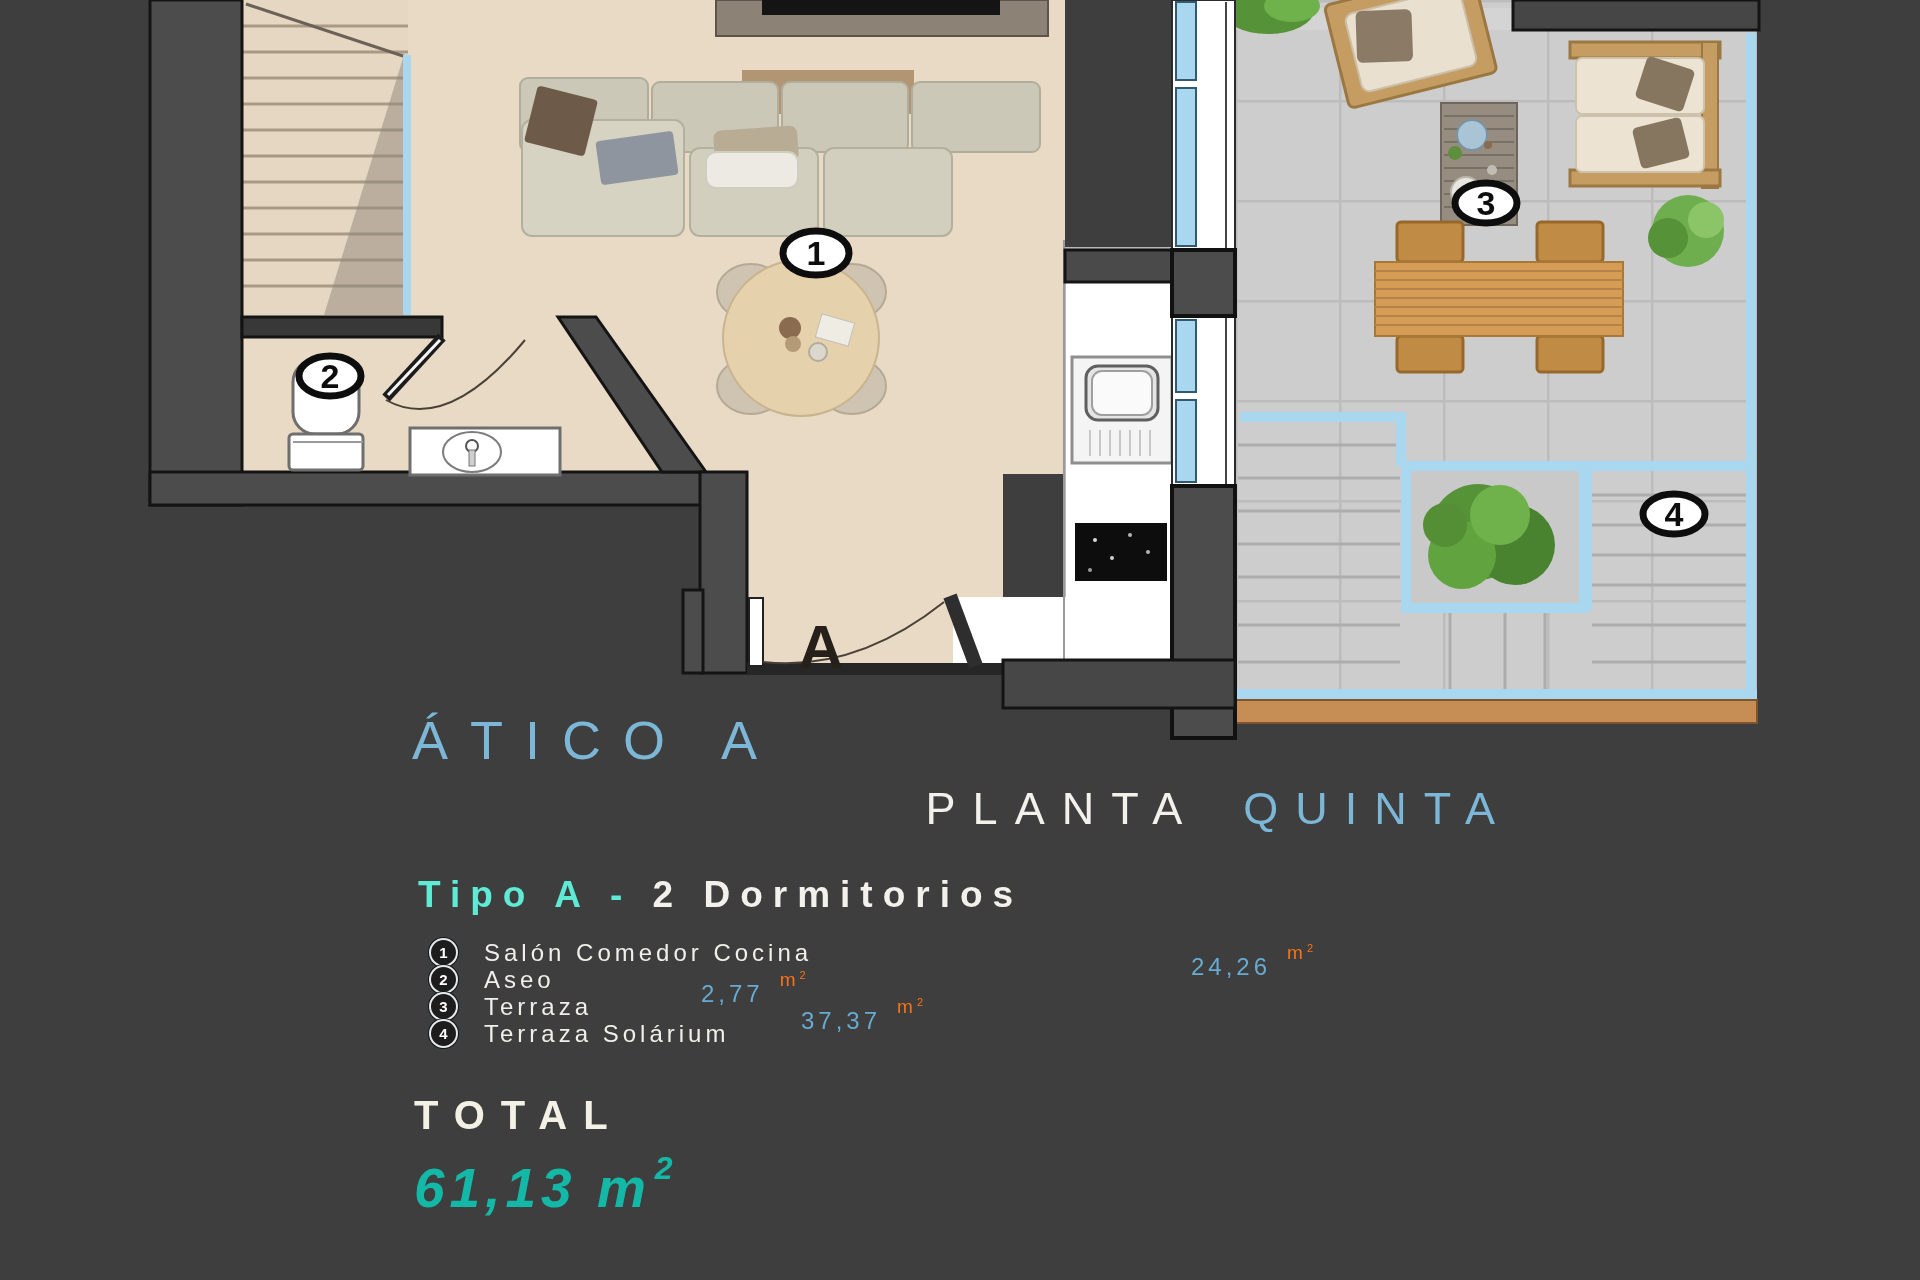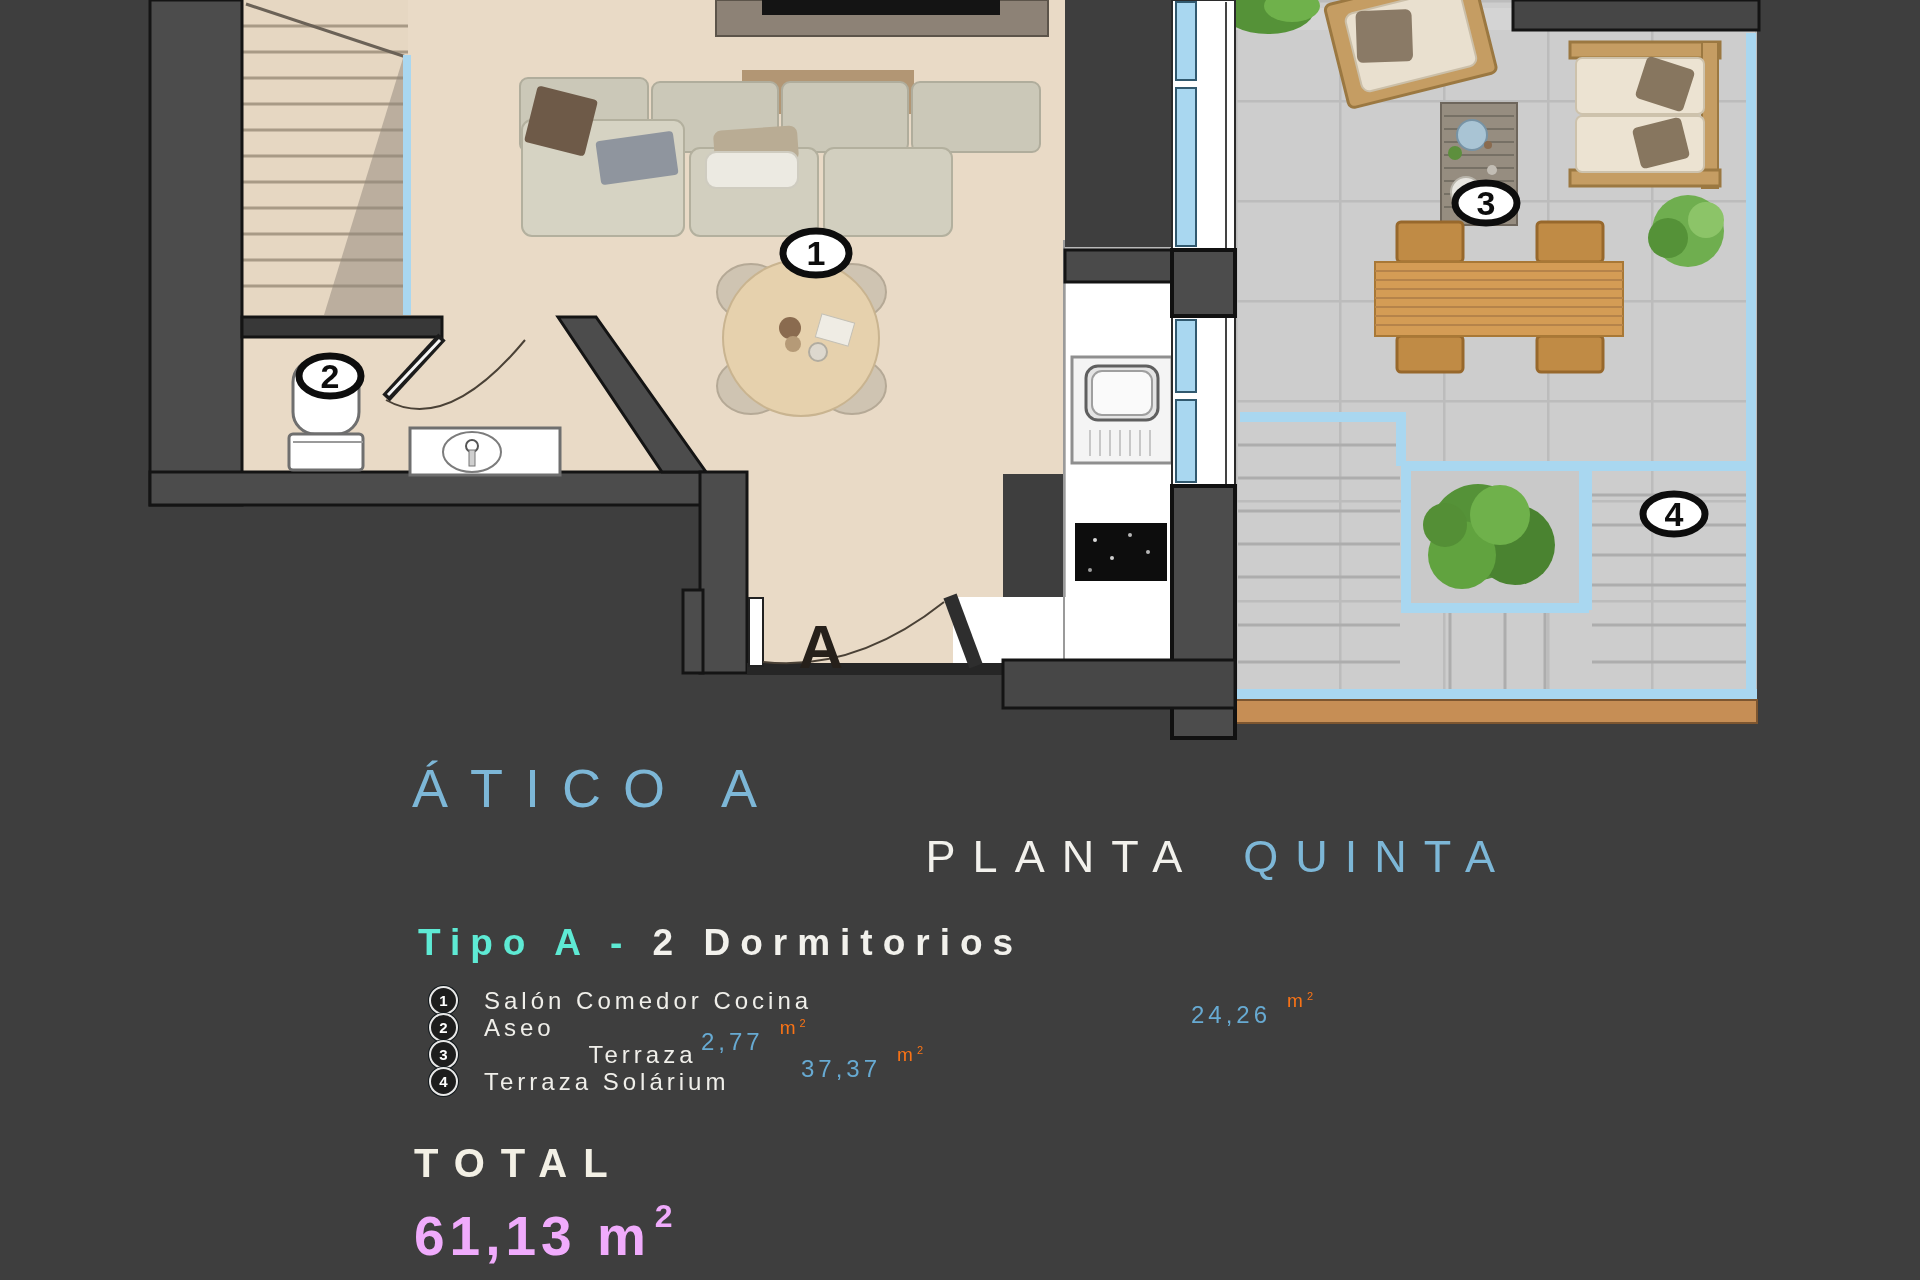--- a/index.html
+++ b/index.html
@@ -4,46 +4,46 @@
 <style>
   html,body{margin:0;padding:0;background:#2c2c2c;}
   .stage{
     position:relative;width:1920px;height:1280px;overflow:hidden;
     background:#3e3e3e;font-family:"Liberation Sans",sans-serif;
   }
   .plan{position:absolute;left:0;top:0;width:1920px;height:740px;}
   .plan svg{display:block;}
 
   
-  .info{position:absolute;left:412px;top:760px;width:1100px;color:#eee;}
+  .info{position:absolute;left:412px;top:712px;width:1100px;color:#eee;}
   .title{
     font-size:54px;line-height:1.05;letter-spacing:22px;font-weight:500;
     color:#7db7d7;margin:0 0 16px 0;
   }
   .subtitle{font-size:45px;line-height:1.05;letter-spacing:17px;font-weight:500;color:#f2f1ec;margin:0 0 42px 0;text-align:right;}
   .subtitle .accent{color:#7db7d7;margin-left:44px;}
   .tipo{font-size:37px;font-weight:bold;letter-spacing:10px;margin:0 0 24px 6px;color:#f2f1ec;}
   .tipo .accent{color:#5eead4;}
   .legend{margin-left:17px;}
   .legend-row{display:flex;align-items:center;font-size:24px;letter-spacing:4px;height:26px;margin-bottom:1px;color:#f0efea;}
   .marker{
     flex:0 0 auto;width:25px;height:25px;border-radius:50%;background:#1d1d1d;
     border:2px solid #e8e8e8;color:#fff;font-size:15px;font-weight:bold;
     display:flex;align-items:center;justify-content:center;margin-right:26px;letter-spacing:0;
     box-shadow:0 0 0 1px #11181c;
   }
   .legend-row .label{display:inline-block;white-space:nowrap;}
   .legend-row.r1 .label{width:707px;}
   .legend-row.r2 .label{width:217px;}
-  .legend-row.r3 .label{width:317px;text-align:center;}
+  .legend-row.r3 .label{width:317px;}
   .legend-row .value{color:#67aad2;white-space:nowrap;margin-top:28px;}
   .legend-row .unit{color:#f97316;font-size:19px;margin-left:16px;}
   .legend-row .unit sup{font-size:11px;}
   .total-label{font-size:40px;font-weight:bold;letter-spacing:16px;color:#f3f0e5;margin:46px 0 0 2px;}
-  .total-value{font-size:55px;font-weight:bold;letter-spacing:5px;color:#f0abfc;margin:12px 0 0 2px;}
+  .total-value{font-size:55px;font-weight:bold;letter-spacing:5px;color:#14b8a6;margin:12px 0 0 2px;font-style:italic;}
   .total-value sup{font-size:32px;vertical-align:28px;margin-left:4px;}
 </style>
 </head>
 <body>
 
 <div class="stage">
 
   <div class="plan">
   <svg width="1920" height="740" viewBox="0 0 1920 740">
     <defs>

